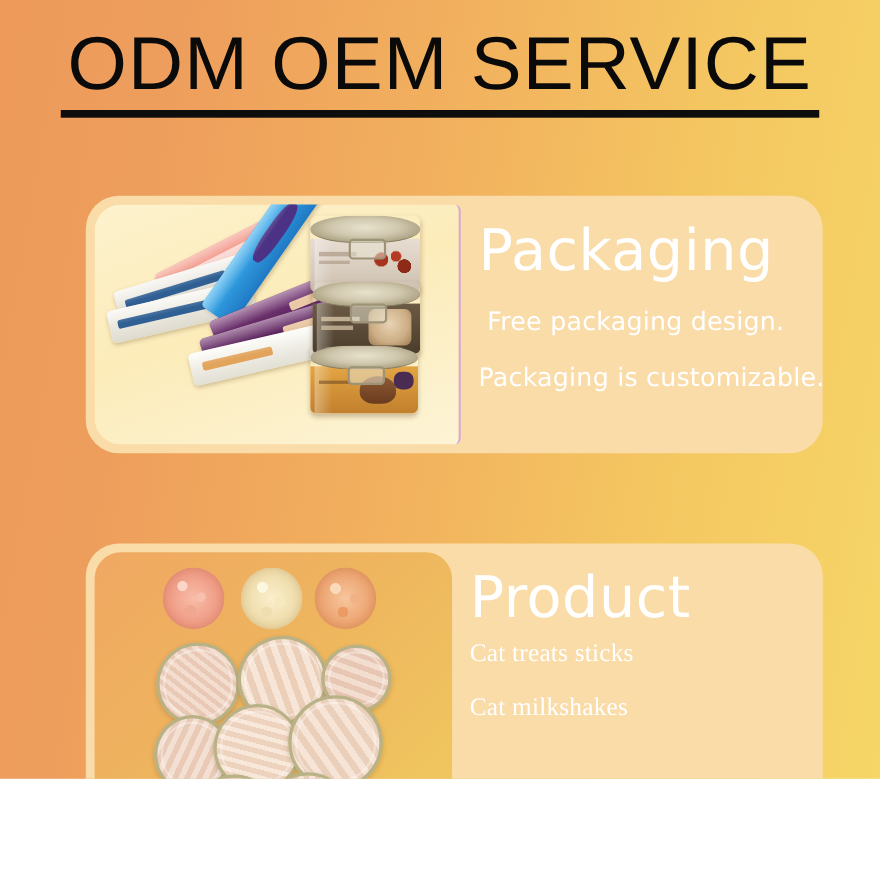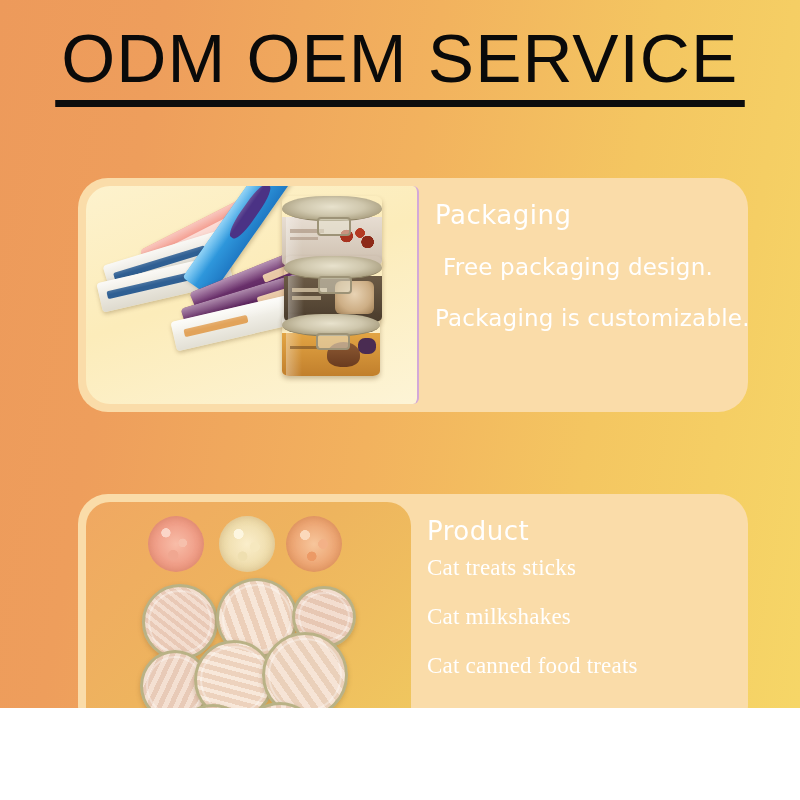--- a/index.html
+++ b/index.html
@@ -87,21 +87,21 @@
 
   .text-panel {
     position: relative;
     flex: 1 1 auto;
     padding: 24px 18px 10px 16px;
     color: #ffffff;
   }
   .card-heading {
     font-family: "DejaVu Sans", sans-serif;
     font-weight: 400;
-    font-size: 26px;
+    font-size: 52px;
     line-height: 1;
     color: #ffffff;
     letter-spacing: 0.5px;
     margin: 0 0 6px 0;
     white-space: nowrap;
   }
   #card-product .card-heading { margin-bottom: 12px; }
 
   .card-line {
     font-family: "DejaVu Sans", sans-serif;
@@ -331,17 +331,16 @@
              repeating-linear-gradient(80deg, #f6e4d6 0 5px, #e9ccb7 5px 10px),
              radial-gradient(circle at 50% 50%, #f7e6da, #e2c0a8);"></div>
 
       </div>
     </div>
 
     <div class="text-panel">
       <div class="card-heading">Product</div>
       <div class="card-line">Cat treats sticks</div>
       <div class="card-line">Cat milkshakes</div>
-      <div class="card-line">Cat canned food treats</div>
     </div>
   </div>
 
 </div>
 
 </body></html>

